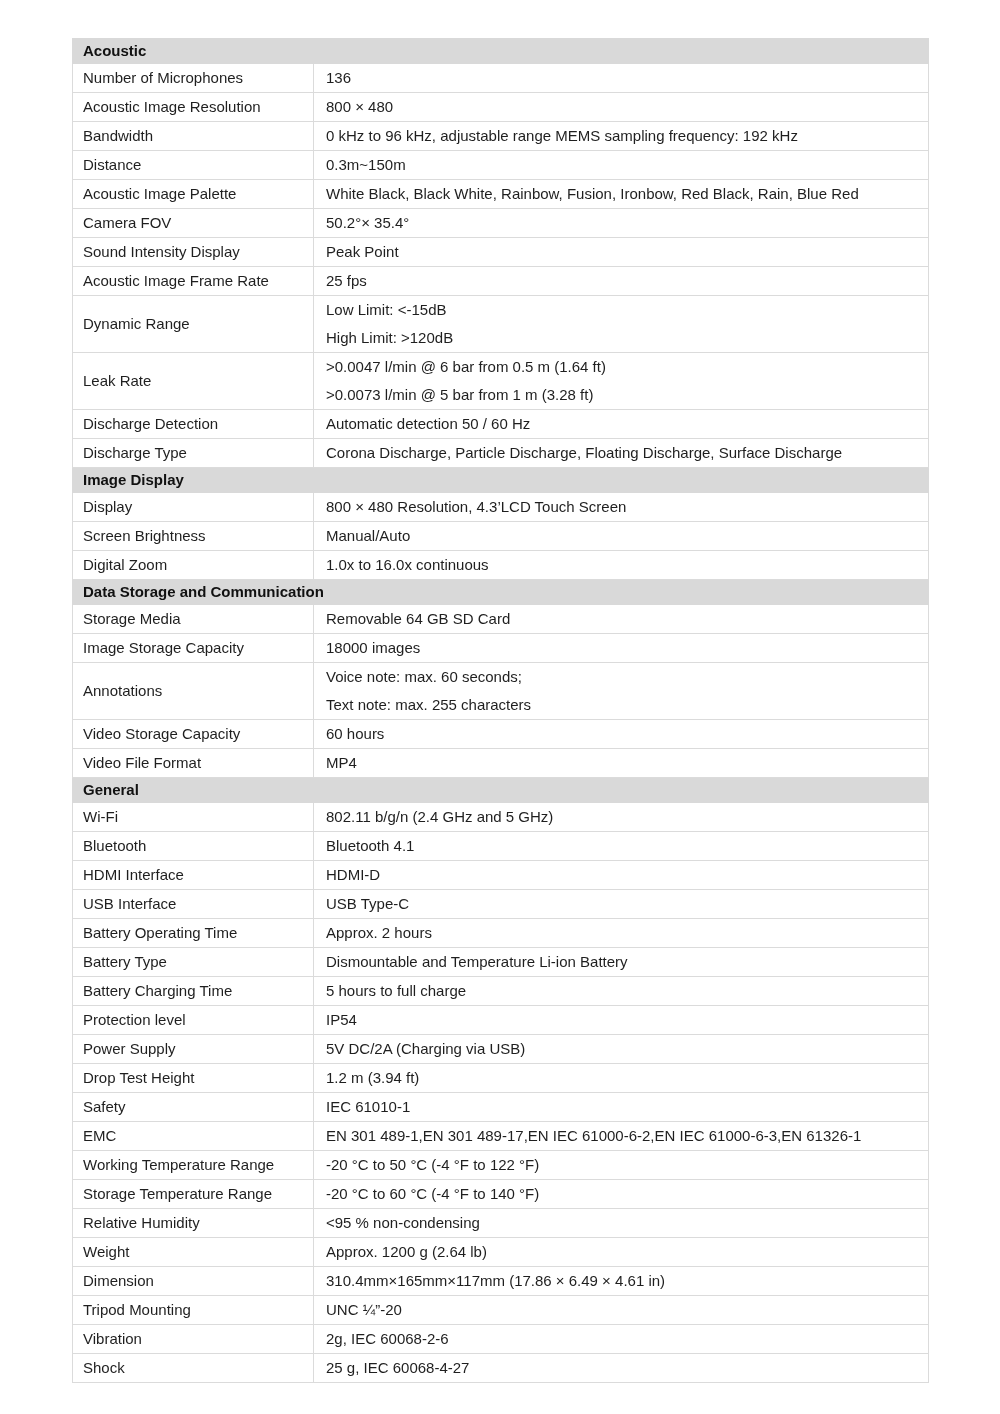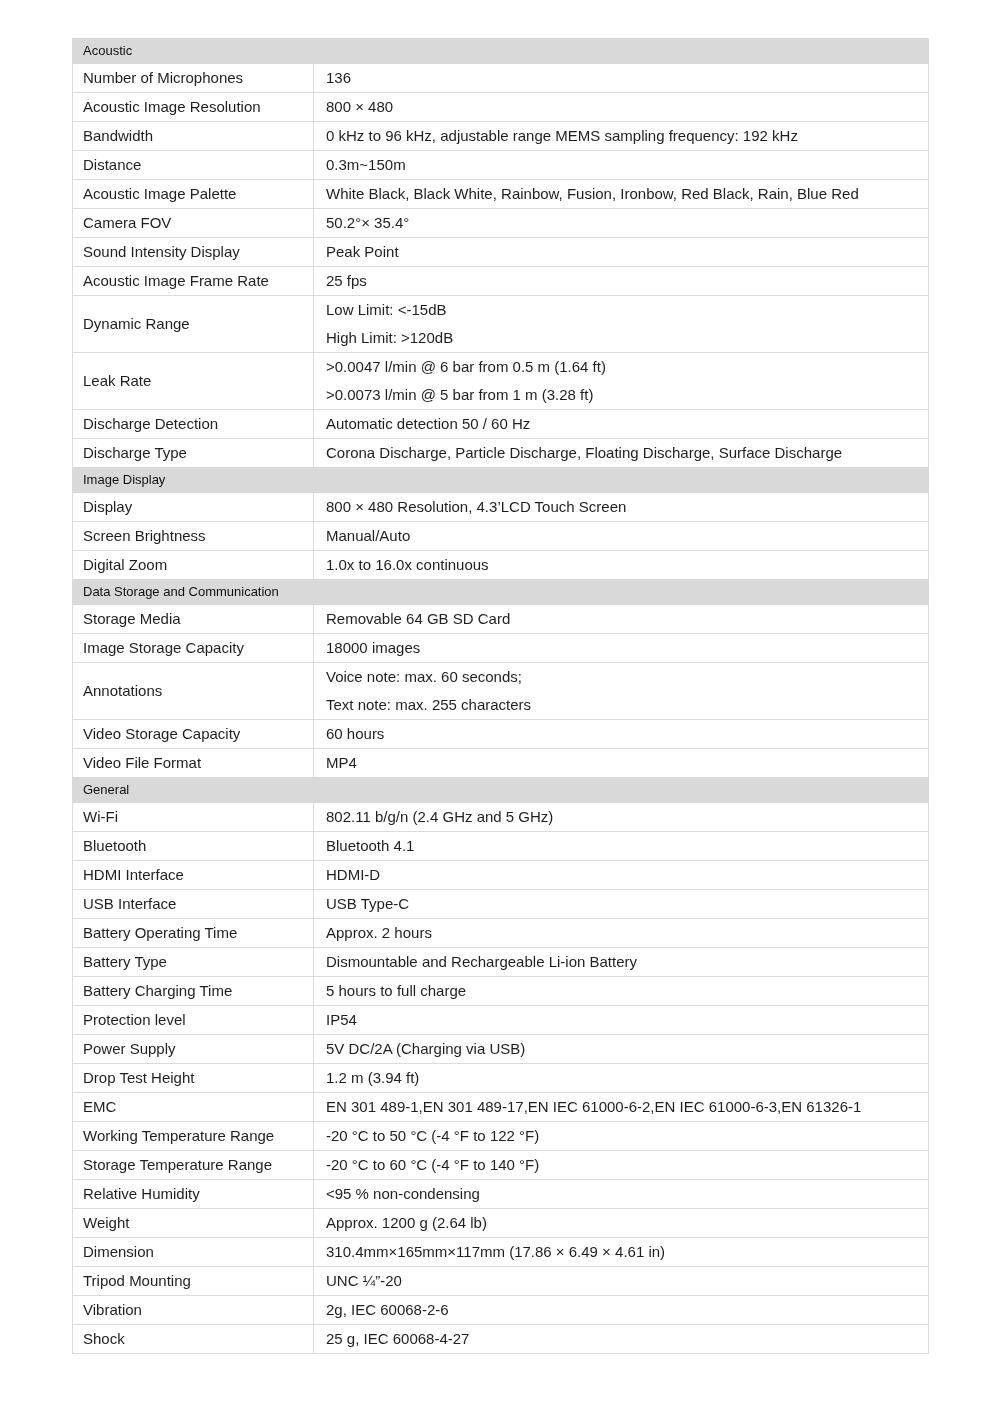--- a/index.html
+++ b/index.html
@@ -25,22 +25,22 @@
   table.spec {
     border-collapse: collapse;
     width: 100%;
     table-layout: fixed;
   }
   col.label-col { width: 241px; }
   col.value-col { width: 615px; }
   tr.section-row td {
     background: #d9d9d9;
     border: 1px solid #d9d9d9;
-    font-weight: normal;
-    font-size: 13px;
+    font-weight: bold;
+    font-size: 15px;
     color: #111111;
     padding: 2px 10px;
     line-height: 20px;
     margin-left: 20px;
   }
   td.label-cell, td.value-cell {
     border: 1px solid #dbdbdb;
     font-size: 15px;
     color: #1f1f1f;
     padding: 0 10px;
@@ -278,21 +278,21 @@
             </td>
             <td class="value-cell">
               <div class="line">Approx. 2 hours</div>
             </td>
           </tr>
           <tr>
             <td class="label-cell">
               <div class="line">Battery Type</div>
             </td>
             <td class="value-cell">
-              <div class="line">Dismountable and Rechargeable Li-ion Battery</div>
+              <div class="line">Dismountable and Temperature Li-ion Battery</div>
             </td>
           </tr>
           <tr>
             <td class="label-cell">
               <div class="line">Battery Charging Time</div>
             </td>
             <td class="value-cell">
               <div class="line">5 hours to full charge</div>
             </td>
           </tr>
@@ -311,20 +311,28 @@
             <td class="value-cell">
               <div class="line">5V DC/2A (Charging via USB)</div>
             </td>
           </tr>
           <tr>
             <td class="label-cell">
               <div class="line">Drop Test Height</div>
             </td>
             <td class="value-cell">
               <div class="line">1.2 m (3.94 ft)</div>
+            </td>
+          </tr>
+          <tr>
+            <td class="label-cell">
+              <div class="line">Safety</div>
+            </td>
+            <td class="value-cell">
+              <div class="line">IEC 61010-1</div>
             </td>
           </tr>
           <tr>
             <td class="label-cell">
               <div class="line">EMC</div>
             </td>
             <td class="value-cell">
               <div class="line">EN 301 489-1,EN 301 489-17,EN IEC 61000-6-2,EN IEC 61000-6-3,EN 61326-1</div>
             </td>
           </tr>

